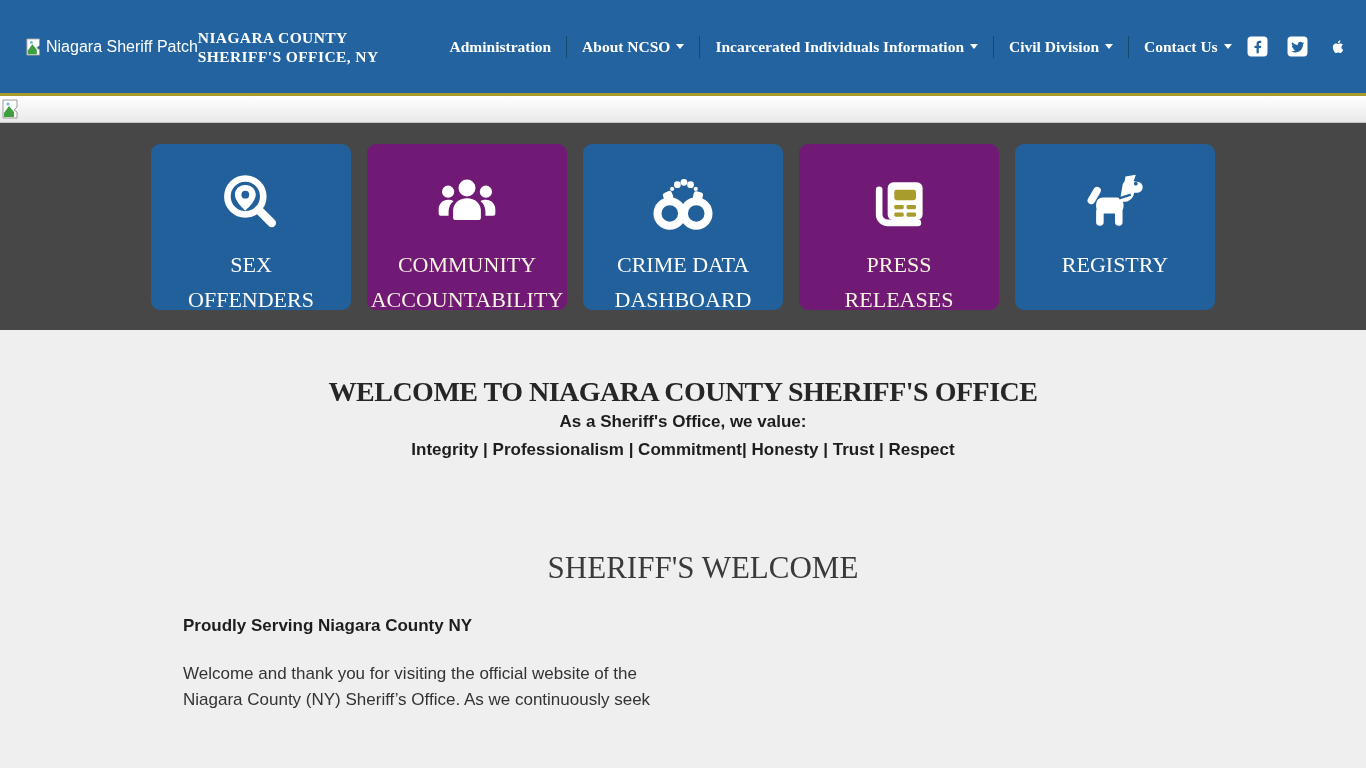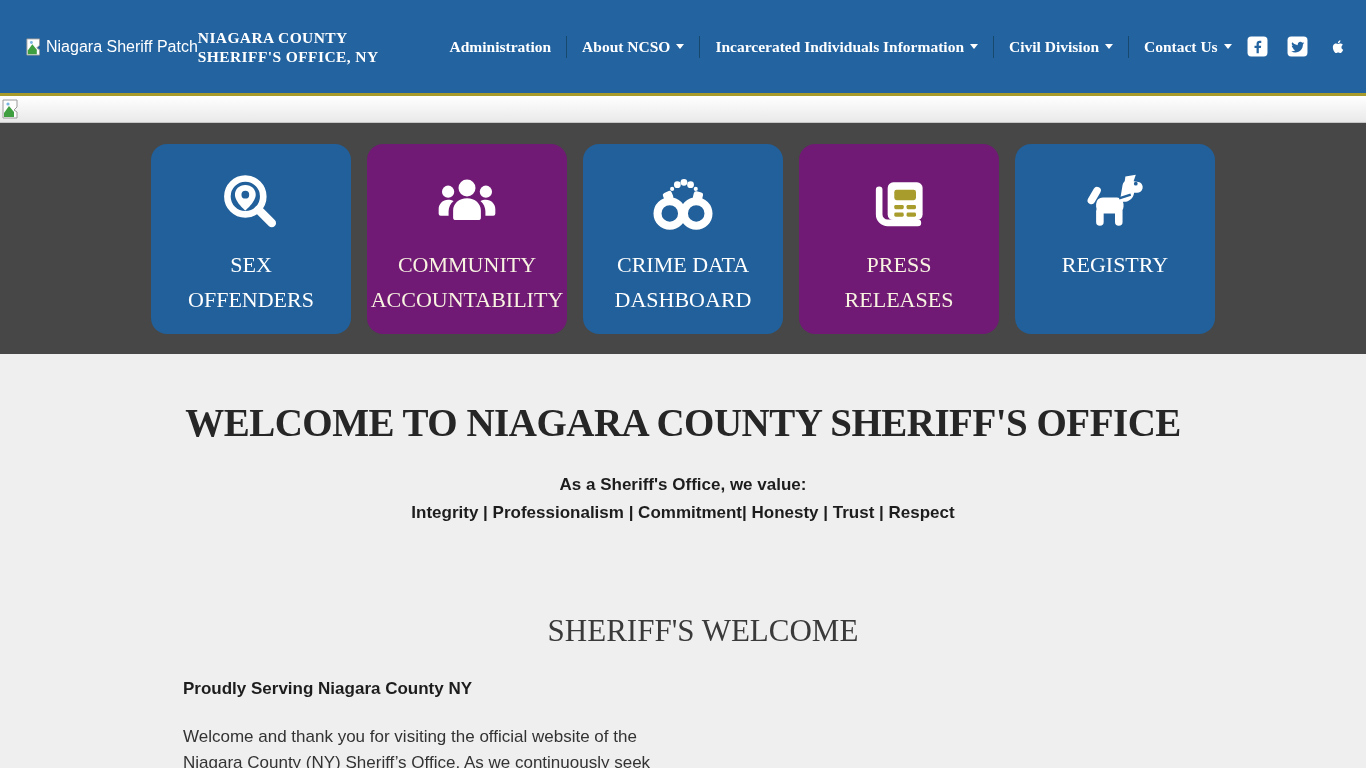--- a/index.html
+++ b/index.html
@@ -31,34 +31,34 @@
   
   .banner-strip {
     height:27px; background:linear-gradient(#ffffff,#e9e9e9);
     border-bottom:1px solid #c6c6c6; display:flex; align-items:center; padding-left:2px;
   }
   .banner-strip .broken-img { width:20px; height:20px; }
 
   
   .cards-section { background:#474747; padding:21px 0 20px; display:flex; justify-content:center; gap:16px; }
   .card {
-    width:200px; height:190px; border-radius:16px; text-decoration:none;
+    width:200px; height:166px; border-radius:9px; text-decoration:none;
     display:flex; flex-direction:column; align-items:center; padding-top:26px; cursor:pointer;
   }
   .card.blue { background:#21609a; color:#ffffff; }
   .card.gold { background:#701a75; color:#f8f4e1; }
   .card-icon { height:68px; display:flex; align-items:center; justify-content:center; }
   .card-icon svg { height:68px; width:auto; }
   .card-label { margin-top:9px; text-align:center; font-family:"Liberation Serif", serif; font-size:22px; line-height:35px; }
 
   
   .welcome-section { text-align:center; padding-top:46px; }
   .welcome-heading {
-    font-family:"Liberation Serif", serif; font-weight:bold; font-size:39px; letter-spacing:-.5px;
-    color:#262626; margin-bottom:26px;
+    font-family:"Liberation Serif", serif; font-weight:bold; font-size:28px; letter-spacing:-.5px;
+    color:#262626; 
   }
   .values-intro, .values-line { font-size:17px; font-weight:bold; color:#1d1d1d; line-height:28px; }
 
   .sheriffs-heading { font-family:"Liberation Serif", serif; font-size:31px; font-weight:normal; color:#3a3a3a; margin-top:86px;padding-left:40px; }
 
   .content-col { width:1000px; margin:0 auto; text-align:left; }
   .sub-heading { font-size:17px; font-weight:bold; color:#1d1d1d; margin-top:30px; }
   .body-paragraph { width:505px; font-size:17px; line-height:26px; color:#333; margin-top:25px; }
 </style>
 </head>

